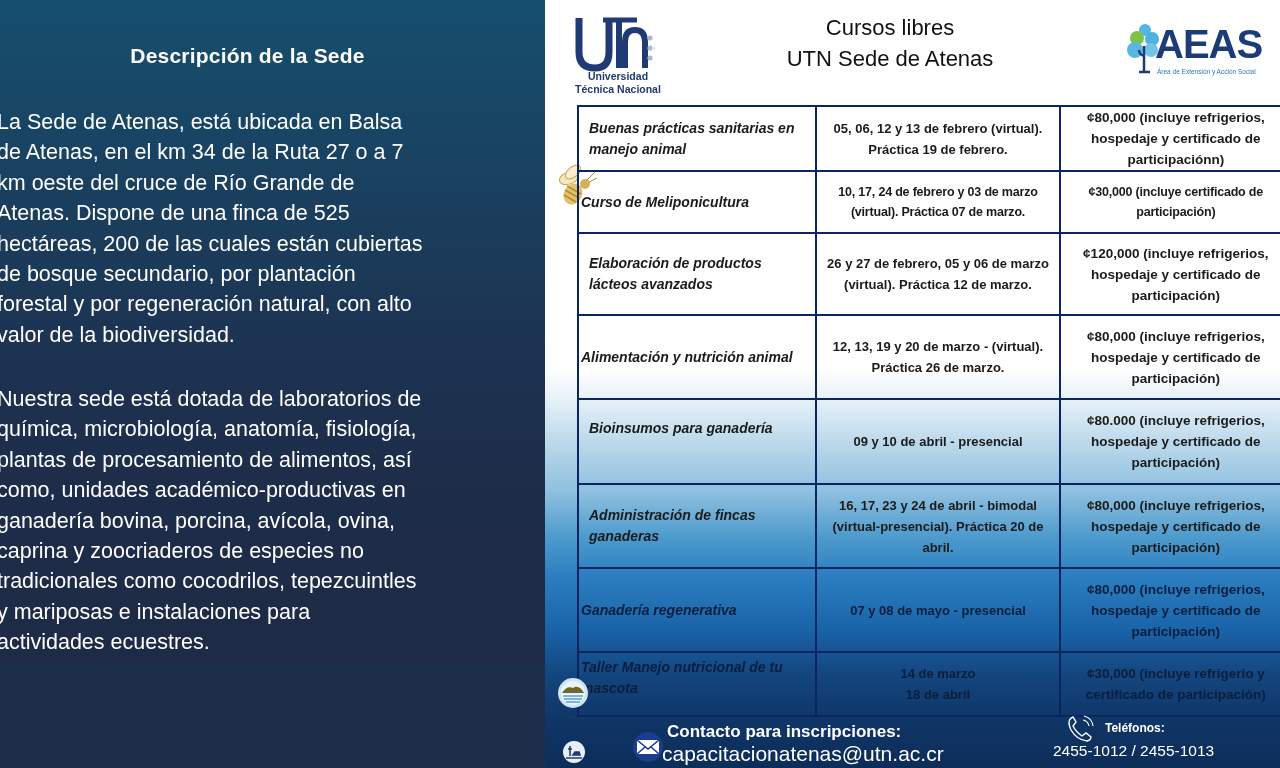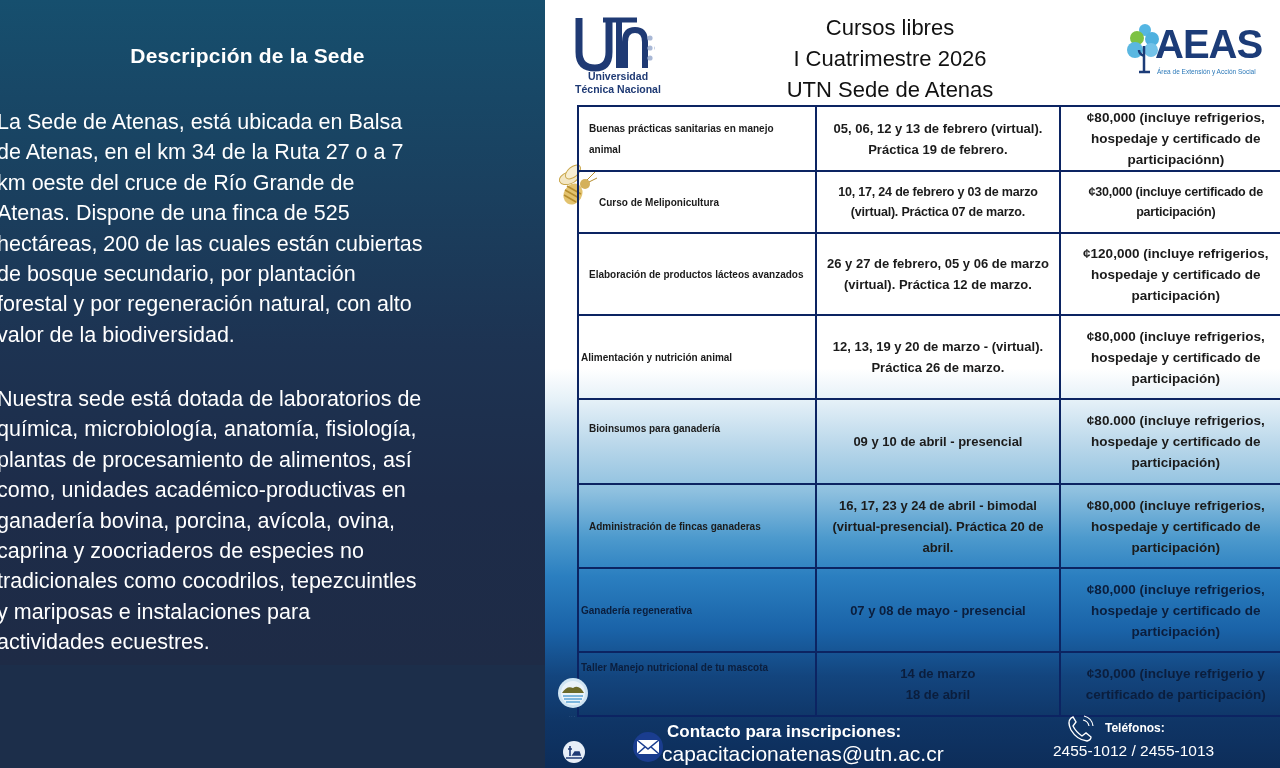--- a/index.html
+++ b/index.html
@@ -68,21 +68,21 @@
     border-collapse: collapse;
   }
   .course-table td {
     border: 2px solid #0c2462;
     vertical-align: middle;
     font-weight: bold;
     color: #1b1b1b;
     font-size: 14px;
     line-height: 21px;
   }
-  .course-table td.c-name { width: 239px; padding: 0 8px 0 10px; text-align: left; font-size: 10px; }
+  .course-table td.c-name { width: 239px; padding: 0 8px 0 10px; text-align: left; font-size: 14px; font-style: italic; }
   .course-table td.c-date { width: 244px; padding: 0 8px; text-align: center; font-size: 13px; margin-left: 12px; }
   .course-table td.c-cost { width: 237px; padding: 0 12px 0 8px; text-align: center; font-size: 13.5px; }
   .course-table tr.r-narrow td.c-date,
   .course-table tr.r-narrow td.c-cost { font-size: 12.5px; line-height: 20px; letter-spacing: -0.2px; }
   .course-table tr.dark td { color: #0b1e3d; }
 
   .bee-icon { position: absolute; left: 14px; top: 164px; width: 40px; height: 44px; }
 
   .side-logo1 { position: absolute; left: 12px; top: 676px; width: 32px; height: 36px; }
   .side-logo1-cap { position: absolute; left: 2px; top: 714px; width: 50px; font-size: 4px; color: #6a8cb8; text-align: center; line-height: 5px; }
@@ -138,21 +138,20 @@
       <circle cx="81" cy="36" r="2" fill="#c5d0e4"></circle>
     </svg>
     <div class="utn-sub">
       <div>Universidad</div>
       <div>Técnica Nacional</div>
     </div>
   </div>
 
   <div class="flyer-title">
     <div>Cursos libres</div>
-    <div>I Cuatrimestre 2026</div>
     <div>UTN Sede de Atenas</div>
   </div>
 
   <div class="aeas-logo">
     <svg style="position:absolute;left:0;top:-4px;width:40px;height:54px" viewBox="0 0 40 54">
       <circle cx="20" cy="8" r="6" fill="#54b6e3"></circle>
       <circle cx="12" cy="16" r="7" fill="#7dc244"></circle>
       <circle cx="27" cy="17" r="7" fill="#4fb1df"></circle>
       <circle cx="10" cy="28" r="8" fill="#5ab7e1"></circle>
       <circle cx="26" cy="28" r="7" fill="#73c2e8"></circle>
@@ -172,21 +171,21 @@
   </svg>
 
   <table class="course-table">
     <tbody>
       <tr style="height:63px">
         <td class="c-name">Buenas prácticas sanitarias en manejo animal</td>
         <td class="c-date">05, 06, 12 y 13 de febrero (virtual). Práctica 19 de febrero.</td>
         <td class="c-cost">¢80,000 (incluye refrigerios, hospedaje y certificado de participaciónn)</td>
       </tr>
       <tr class="r-narrow" style="height:62px">
-        <td class="c-name" style="padding-left:20px">Curso de Meliponicultura</td>
+        <td class="c-name" style="padding-left:2px">Curso de Meliponicultura</td>
         <td class="c-date">10, 17, 24 de febrero y 03 de marzo (virtual). Práctica 07 de marzo.</td>
         <td class="c-cost">¢30,000 (incluye certificado de participación)</td>
       </tr>
       <tr style="height:82px">
         <td class="c-name">Elaboración de productos lácteos avanzados</td>
         <td class="c-date">26 y 27 de febrero, 05 y 06 de marzo (virtual). Práctica 12 de marzo.</td>
         <td class="c-cost">¢120,000 (incluye refrigerios, hospedaje y certificado de participación)</td>
       </tr>
       <tr style="height:84px">
         <td class="c-name" style="padding-left:2px">Alimentación y nutrición animal</td>

